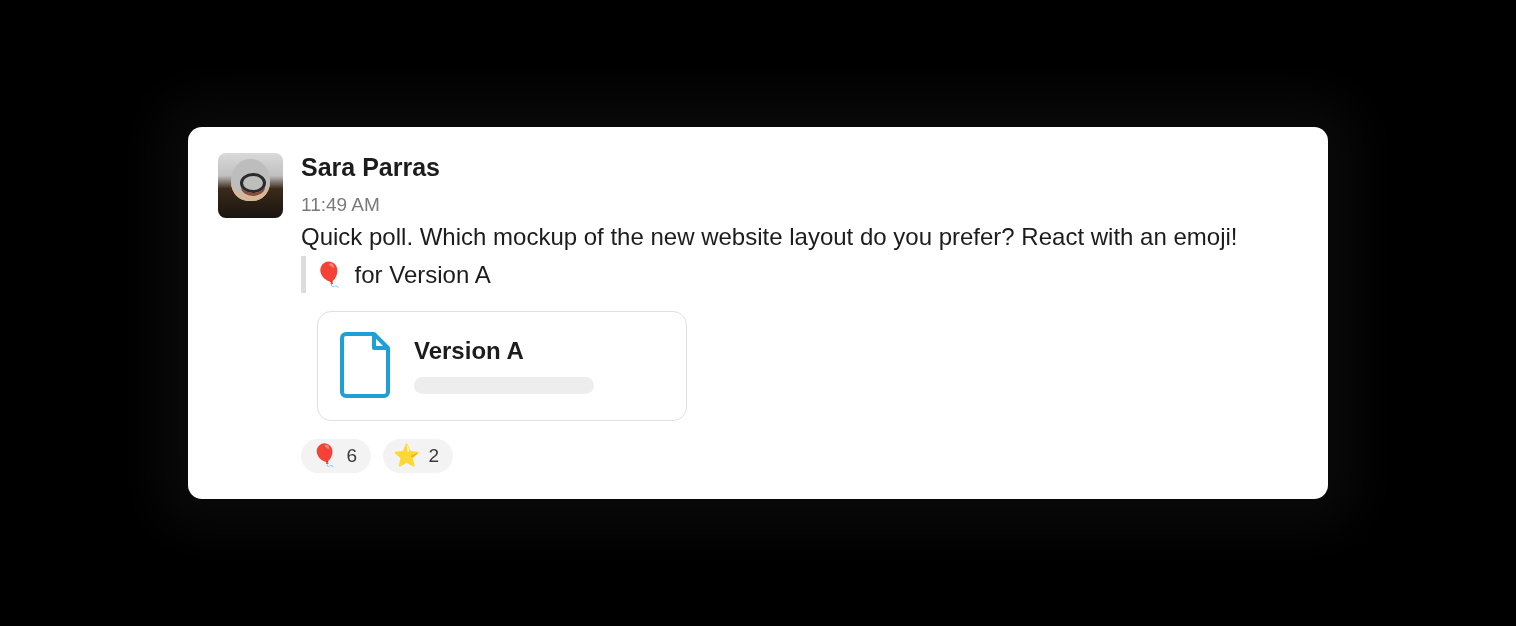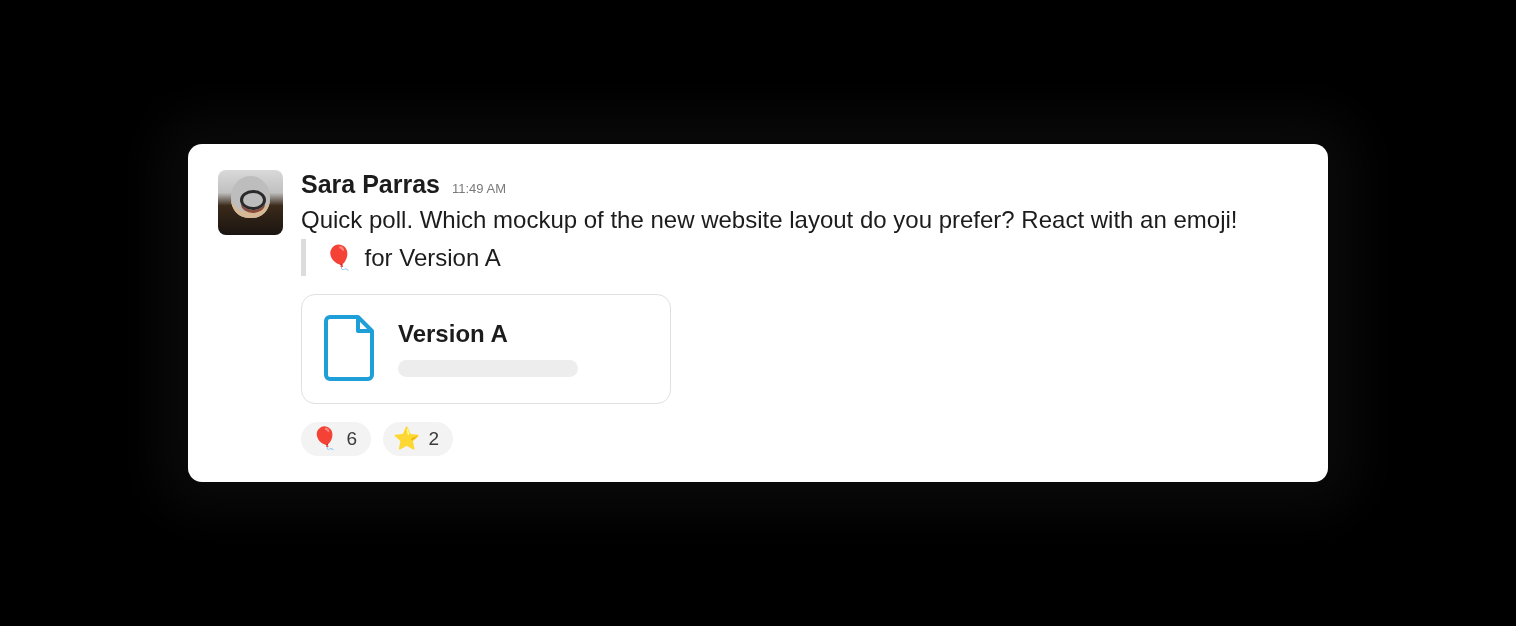--- a/index.html
+++ b/index.html
@@ -48,40 +48,41 @@
       border: 3px solid #2a2a2a;
       border-radius: 50%;
       box-shadow: 0 4px 0 -1px #8b4a3a;
     }
     .content { flex: 1; }
     .header-row {
       display: flex;
       align-items: baseline;
       gap: 12px;
       margin-bottom: 4px;
+      flex-direction: column;
     }
     .username {
       font-size: 25px;
       font-weight: 800;
       color: #1d1c1d;
     }
     .timestamp {
-      font-size: 13px;
+      font-size: 19px;
       color: #7a7a7a;
       font-weight: 400;
     }
     .bodytext {
       font-size: 24px;
       color: #1d1c1d;
       line-height: 1.45;
       margin-bottom: 2px;
     }
     .quote-block {
       border-left: 5px solid #dcdcdc;
-      padding-left: 18px;
+      padding-left: 8px;
       margin-bottom: 18px;
     }
     .quote-line {
       font-size: 24px;
       color: #1d1c1d;
       line-height: 1.55;
     }
     .quote-line .emoji { margin-right: 4px; }
     .attachments {
       display: flex;
@@ -89,20 +90,21 @@
       margin-bottom: 18px;
     }
     .att-card {
       width: 370px;
       border: 1px solid #e0e0e0;
       border-radius: 14px;
       padding: 20px 22px 22px 22px;
       display: flex;
       align-items: center;
       gap: 22px;
+      margin-left: 16px;
     }
     .file-icon {
       width: 52px;
       height: 66px;
       flex-shrink: 0;
     }
     .att-info { flex: 1; }
     .att-title {
       font-size: 24px;
       font-weight: 800;

